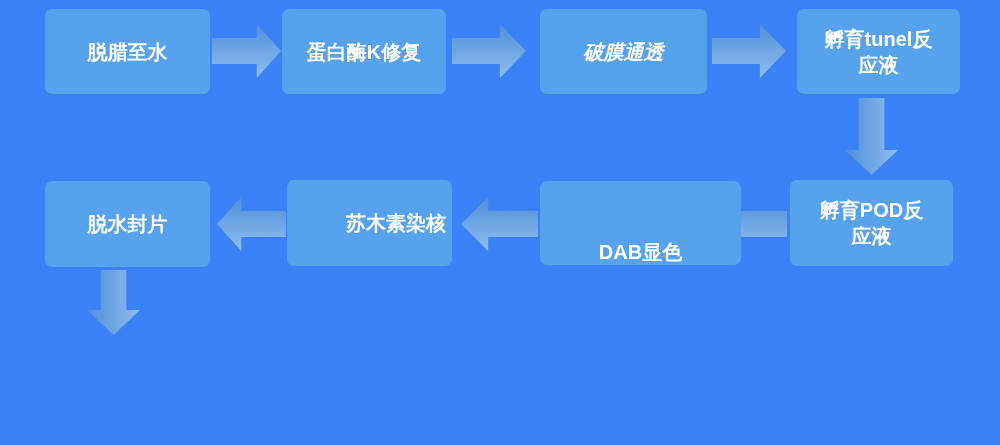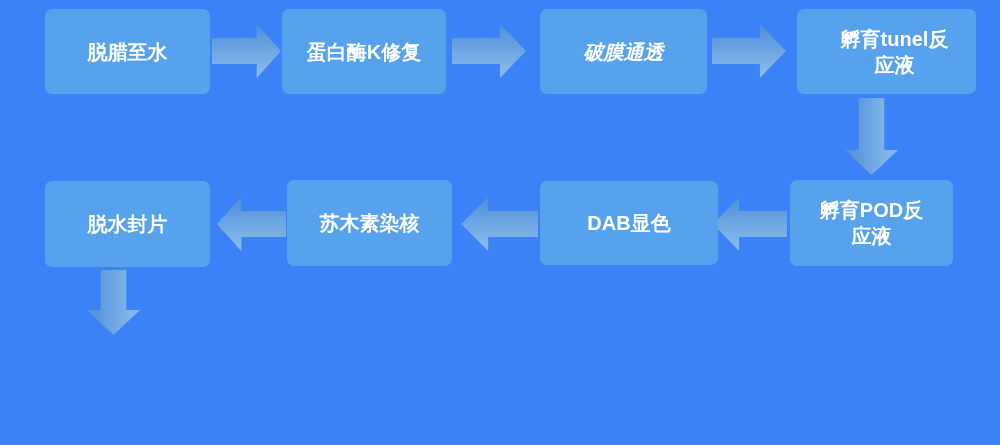--- a/index.html
+++ b/index.html
@@ -33,25 +33,25 @@
     padding: 0 6px;
   }
   .arrow {
     position: absolute;
     display: block;
   }
   
   .b1 { left: 45px;  top: 9px;   width: 165px; height: 85px; }
   .b2 { left: 282px; top: 9px;   width: 164px; height: 85px; }
   .b3 { left: 540px; top: 9px;   width: 167px; height: 85px; font-style: italic; }
-  .b4 { left: 797px; top: 9px;   width: 163px; height: 85px; padding-left: 16px; }
+  .b4 { left: 797px; top: 9px;   width: 163px; height: 85px; }
   
   .b5 { left: 790px; top: 180px; width: 163px; height: 86px; }
-  .b6 { left: 540px; top: 181px; width: 178px; height: 84px; }
-  .b7 { left: 287px; top: 180px; width: 165px; height: 86px; }
+  .b6 { left: 540px; top: 181px; width: 201px; height: 84px; align-items: flex-end; }
+  .b7 { left: 287px; top: 180px; width: 165px; height: 86px; justify-content: flex-end; }
   .b8 { left: 45px;  top: 181px; width: 165px; height: 86px; }
   
   .b9 { left: 38px;  top: 348px; width: 164px; height: 86px; }
   
   .a1 { left: 212px; top: 23px;  width: 70px; height: 56px; }
   .a2 { left: 452px; top: 23px;  width: 75px; height: 56px; }
   .a3 { left: 712px; top: 23px;  width: 75px; height: 56px; }
   .d1 { left: 844px; top: 98px;  width: 55px; height: 78px; }
   .l1 { left: 712px; top: 196px; width: 75px; height: 56px; }
   .l2 { left: 460px; top: 196px; width: 78px; height: 56px; }

